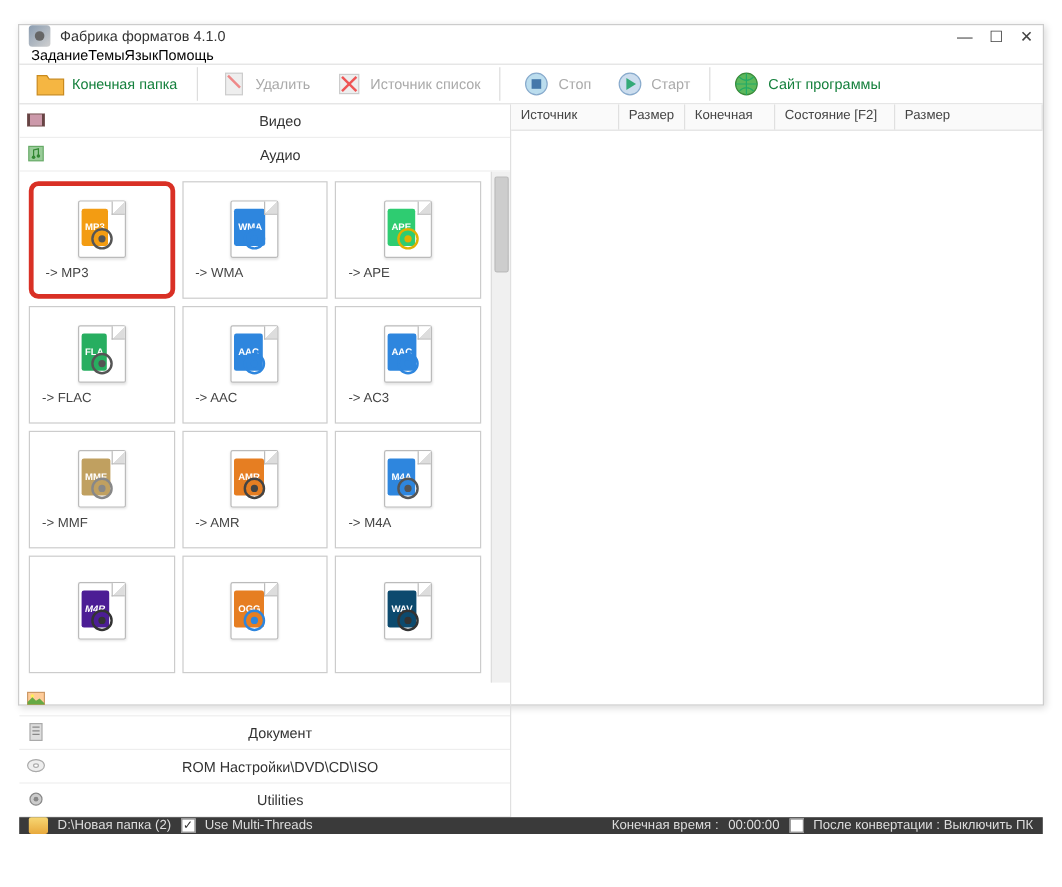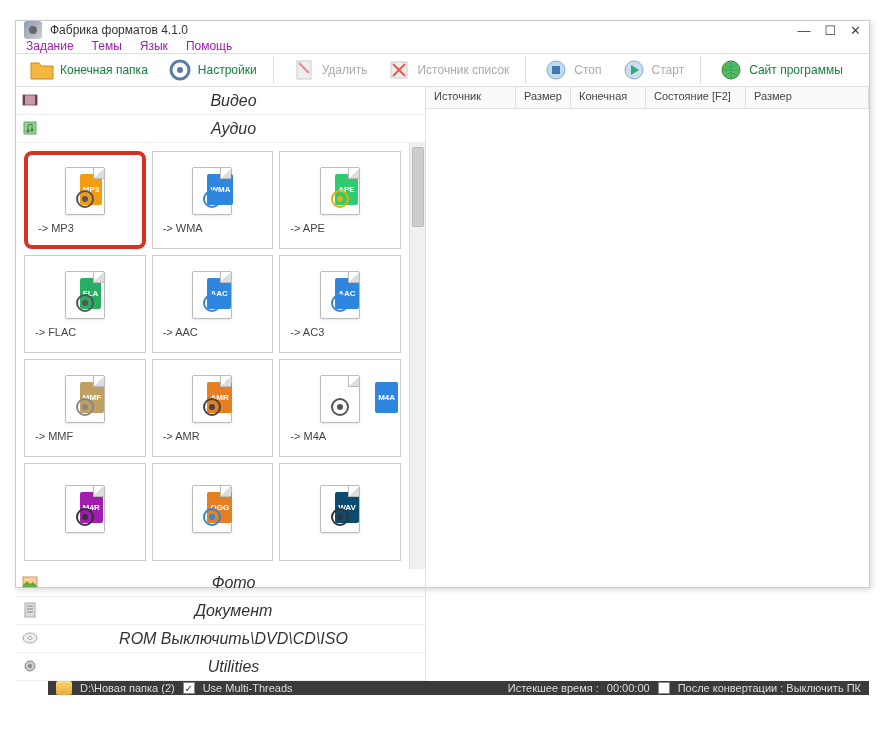--- a/index.html
+++ b/index.html
@@ -4,54 +4,54 @@
 <style>
 * { box-sizing: border-box; margin: 0; padding: 0; }
 body { font-family: "Segoe UI", Tahoma, sans-serif; font-size: 12px; background: #fff; width: 885px; height: 739px; overflow: hidden; }
 .window { width: 855px; height: 568px; margin: 20px 15px; border: 1px solid #ccc; background: #fff; box-shadow: 2px 2px 6px rgba(0,0,0,0.15); display: flex; flex-direction: column; }
 .titlebar { height: 30px; display: flex; align-items: center; padding: 0 8px; }
 .titlebar .app-icon { width: 18px; height: 18px; margin-right: 8px; background: linear-gradient(135deg,#8a9cb0,#d0d0d0); border-radius: 3px; display: flex; align-items: center; justify-content: center; }
 .titlebar .title { flex: 1; font-size: 12px; color: #333; }
 .win-controls { display: flex; gap: 14px; align-items: center; }
 .win-controls span { cursor: pointer; font-size: 13px; color: #444; }
 
-.menubar { height: 24px; display: flex; align-items: center; padding: 0 10px; gap: 18px; color: #a21caf; }
+.menubar { height: 24px; display: flex; align-items: center; padding: 0 10px; color: #000000; }
 .menubar span { cursor: pointer; }
 
 .toolbar { height: 42px; display: flex; align-items: center; padding: 0 6px; gap: 6px; border-top: 1px solid #e0e0e0; border-bottom: 1px solid #e0e0e0; }
 .tool-btn { display: flex; align-items: center; gap: 4px; padding: 2px 6px; cursor: pointer; font-size: 12px; color: #15803d; }
 .tool-btn.disabled { color: #aaa; }
 .tool-icon { width: 28px; height: 28px; display: flex; align-items: center; justify-content: center; }
 .sep { width: 1px; height: 28px; background: #ddd; margin: 0 4px; }
 
 .content { flex: 1; display: flex; }
 .left-panel { width: 410px; border-right: 1px solid #e0e0e0; display: flex; flex-direction: column; overflow: hidden; }
 .category-row { height: 28px; display: flex; align-items: center; padding: 0 6px; border-bottom: 1px solid #eee; cursor: pointer; }
 .cat-icon { width: 18px; height: 18px; margin-right: 8px; }
-.cat-label { flex: 1; text-align: center; color: #333; font-size: 16px; font-style: italic; }
+.cat-label { flex: 1; text-align: center; color: #333; font-size: 12px; }
 
 .formats-area { flex: 1; display: flex; overflow: hidden; }
 .formats-grid { flex: 1; padding: 8px; display: grid; grid-template-columns: repeat(3, 1fr); gap: 6px; overflow-y: auto; }
 .scrollbar { width: 16px; background: #f0f0f0; border-left: 1px solid #ddd; position: relative; }
 .scrollbar .thumb { position: absolute; top: 4px; left: 2px; width: 12px; height: 80px; background: #cdcdcd; border: 1px solid #bbb; border-radius: 2px; }
 
 .fmt-tile { border: 1px solid #ccc; height: 98px; background: #fff; display: flex; flex-direction: column; align-items: center; justify-content: center; cursor: pointer; position: relative; }
 .fmt-tile.highlight { border: 4px solid #d93025; border-radius: 8px; }
 .file-ico { width: 44px; height: 50px; position: relative; display: flex; align-items: center; justify-content: center; }
 .file-shape { width: 40px; height: 48px; background: #fff; border: 1px solid #bbb; border-radius: 2px; position: relative; box-shadow: 0 1px 2px rgba(0,0,0,0.1); }
 .file-shape::after { content: ""; position: absolute; top: 0; right: 0; width: 10px; height: 10px; background: linear-gradient(135deg,#fff 50%,#ddd 50%); border-bottom: 1px solid #bbb; border-left: 1px solid #bbb; }
-.tag { position: absolute; top: 6px; left: 14px; padding: 11px 3px; font-size: 8px; font-weight: bold; color: #fff; border-radius: 2px; }
+.tag { position: absolute; top: 6px; left: 2px; padding: 11px 3px; font-size: 8px; font-weight: bold; color: #fff; border-radius: 2px; }
 .glyph { position: absolute; bottom: 4px; left: 0; right: 0; display: flex; align-items: center; justify-content: center; }
 .fmt-label { font-size: 11px; color: #444; margin-top: 6px; align-self: flex-start; padding-left: 10px; }
 
 .right-panel { flex: 1; display: flex; flex-direction: column; }
 .list-header { height: 22px; display: flex; border-bottom: 1px solid #e0e0e0; background: #fafafa; }
 .list-header .col { padding: 3px 8px; border-right: 1px solid #e0e0e0; font-size: 11px; color: #444; }
 
-.statusbar { height: 26px; background: #3a3a3a; color: #ddd; display: flex; align-items: center; padding: 0 8px; font-size: 11px; gap: 8px; margin-left: 32px; }
+.statusbar { height: 26px; background: #3a3a3a; color: #ddd; display: flex; align-items: center; padding: 0 8px; font-size: 11px; gap: 8px; }
 .statusbar .folder-ico { width: 16px; height: 14px; background: linear-gradient(#f7d774,#e8a93c); border-radius: 2px; }
 .statusbar .spacer { flex: 1; }
 .chk { width: 12px; height: 12px; background: #fff; border: 1px solid #888; display: inline-flex; align-items: center; justify-content: center; font-size: 10px; color: #333; }
 </style>
 </head>
 <body>
 
 <div class="window">
 
   <div class="titlebar">
@@ -77,29 +77,20 @@
 
   <div class="toolbar">
     <div class="tool-btn">
       <div class="tool-icon">
         <svg width="26" height="22" viewBox="0 0 26 22">
             <path d="M2 4h8l2 3h12v13H2z" fill="#f5b642" stroke="#c98a1e"></path>
           </svg>
       </div>
       <span>Конечная папка</span>
     </div>
-    <div class="tool-btn">
-      <div class="tool-icon">
-        <svg width="24" height="24" viewBox="0 0 24 24">
-            <circle cx="12" cy="12" r="9" fill="none" stroke="#5a7ca8" stroke-width="3"></circle>
-            <circle cx="12" cy="12" r="3" fill="#5a7ca8"></circle>
-          </svg>
-      </div>
-      <span>Настройки</span>
-    </div>
     <div class="sep"></div>
     <div class="tool-btn disabled">
       <div class="tool-icon">
         <svg width="22" height="22" viewBox="0 0 22 22">
             <rect x="4" y="2" width="14" height="18" fill="#eee" stroke="#ccc"></rect>
             <line x1="6" y1="4" x2="16" y2="14" stroke="#e88" stroke-width="2"></line>
           </svg>
       </div>
       <span>Удалить</span>
     </div>
@@ -280,35 +271,35 @@
                       <circle cx="11" cy="11" r="3" fill="#444"></circle>
                     </svg>
                   </div>
                 </div>
               </div>
               <div class="fmt-label">-&gt; AMR</div>
             </div>
             <div class="fmt-tile">
               <div class="file-ico">
                 <div class="file-shape">
-                  <div class="tag" style="background: rgb(46, 134, 222); margin-left: 40px;">M4A</div>
+                  <div class="tag" style="background: rgb(46, 134, 222);">M4A</div>
                   <div class="glyph">
                     <svg width="22" height="22" viewBox="0 0 22 22">
                       <circle cx="11" cy="11" r="8" fill="none" stroke="#555" stroke-width="2"></circle>
                       <circle cx="11" cy="11" r="3" fill="#555"></circle>
                     </svg>
                   </div>
                 </div>
               </div>
               <div class="fmt-label">-&gt; M4A</div>
             </div>
             <div class="fmt-tile">
               <div class="file-ico">
                 <div class="file-shape">
-                  <div class="tag" style="background: #a21caf;">M4R</div>
+                  <div class="tag" style="background: #4c1d95; font-style: italic;">M4R</div>
                   <div class="glyph">
                     <svg width="22" height="22" viewBox="0 0 22 22">
                       <circle cx="11" cy="11" r="8" fill="none" stroke="#333" stroke-width="2"></circle>
                       <circle cx="11" cy="11" r="3" fill="#333"></circle>
                     </svg>
                   </div>
                 </div>
               </div>
               <div class="fmt-label"></div>
             </div>
@@ -347,21 +338,20 @@
       </div>
 
       <div class="category-row">
         <div class="cat-icon">
           <svg width="16" height="16" viewBox="0 0 16 16">
               <rect x="1" y="3" width="14" height="10" fill="#fc9" stroke="#c96"></rect>
               <circle cx="5" cy="6" r="1.5" fill="#fe5"></circle>
               <path d="M1 11l4-4 3 3 3-2 4 4v1H1z" fill="#6a4"></path>
             </svg>
         </div>
-        <div class="cat-label">Фото</div>
       </div>
 
       <div class="category-row">
         <div class="cat-icon">
           <svg width="16" height="16" viewBox="0 0 16 16">
               <rect x="3" y="1" width="10" height="14" fill="#ddd" stroke="#aaa"></rect>
               <line x1="5" y1="4" x2="11" y2="4" stroke="#888"></line>
               <line x1="5" y1="7" x2="11" y2="7" stroke="#888"></line>
               <line x1="5" y1="10" x2="11" y2="10" stroke="#888"></line>
             </svg>
@@ -369,21 +359,21 @@
         <div class="cat-label">Документ</div>
       </div>
 
       <div class="category-row">
         <div class="cat-icon">
           <svg width="16" height="16" viewBox="0 0 16 16">
               <ellipse cx="8" cy="8" rx="7" ry="5" fill="#eee" stroke="#aaa"></ellipse>
               <ellipse cx="8" cy="8" rx="2" ry="1.5" fill="#fff" stroke="#aaa"></ellipse>
             </svg>
         </div>
-        <div class="cat-label">ROM Выключить\DVD\CD\ISO</div>
+        <div class="cat-label">ROM Настройки\DVD\CD\ISO</div>
       </div>
 
       <div class="category-row">
         <div class="cat-icon">
           <svg width="16" height="16" viewBox="0 0 16 16">
               <circle cx="8" cy="8" r="5" fill="#ccc" stroke="#888"></circle>
               <circle cx="8" cy="8" r="2" fill="#888"></circle>
             </svg>
         </div>
         <div class="cat-label">Utilities</div>
@@ -402,19 +392,19 @@
       <div style="flex:1"></div>
     </div>
   </div>
 
   <div class="statusbar">
     <div class="folder-ico"></div>
     <span>D:\Новая папка (2)</span>
     <span class="chk">✓</span>
     <span>Use Multi-Threads</span>
     <div class="spacer"></div>
-    <span>Истекшее время :</span>
+    <span>Конечная время :</span>
     <span>00:00:00</span>
     <span class="chk"></span>
     <span>После конвертации : Выключить ПК</span>
   </div>
 
 </div>
 
 </body></html>

